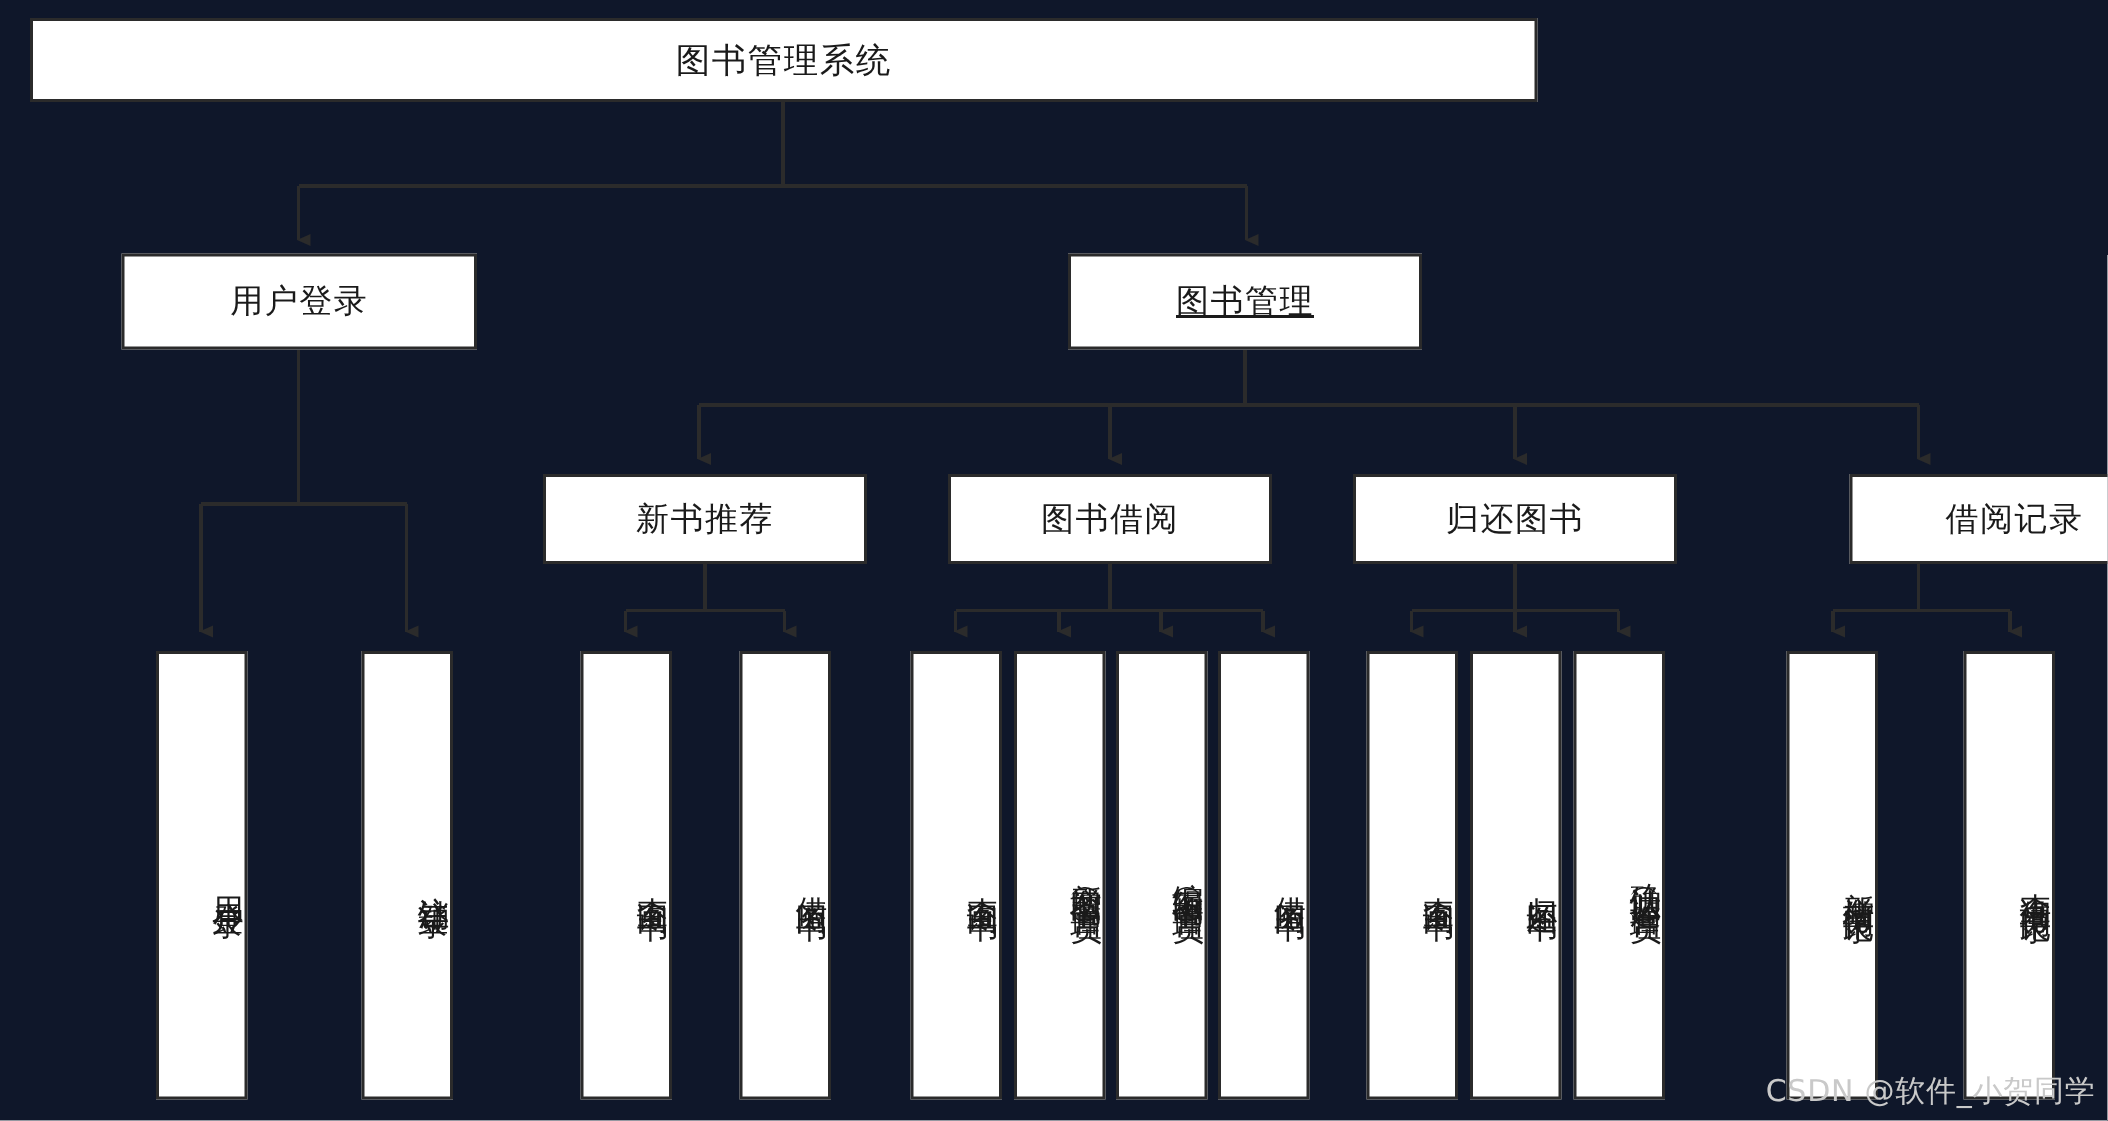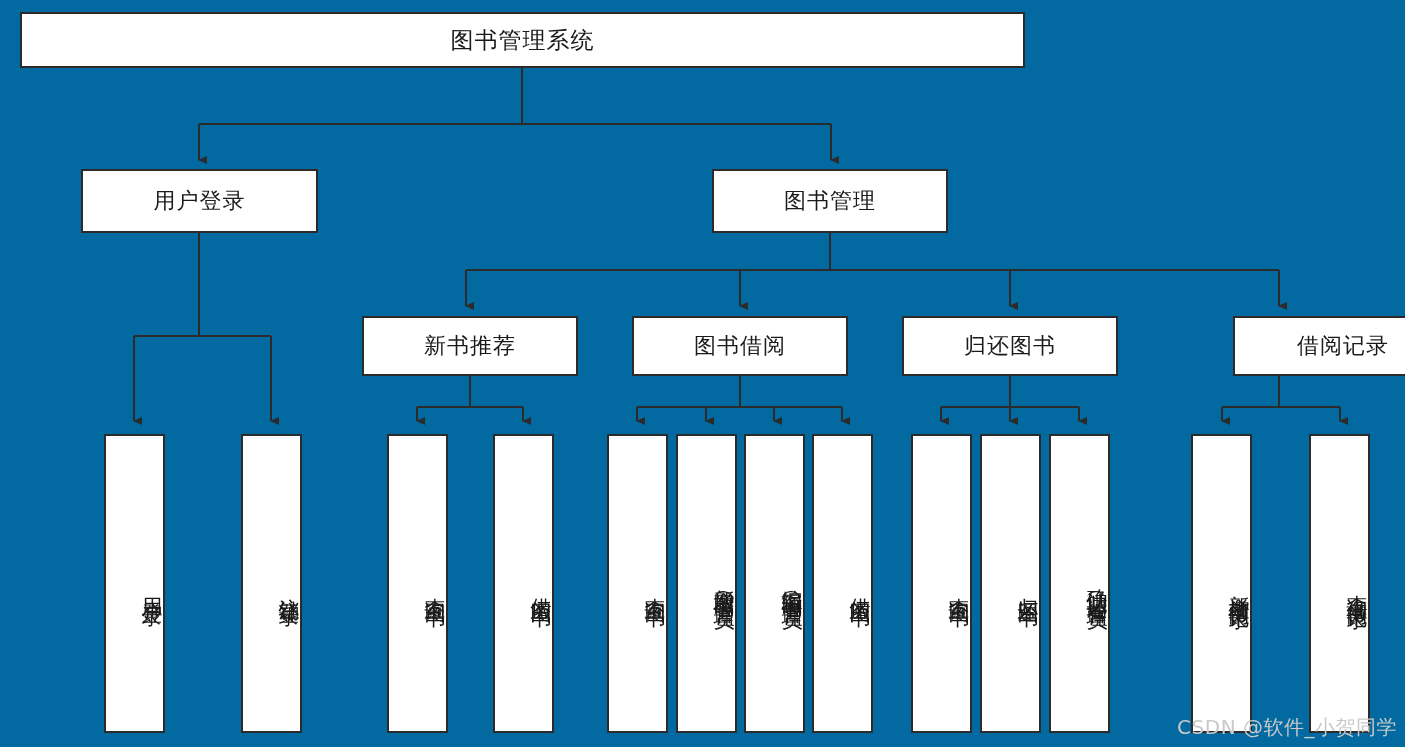--- a/index.html
+++ b/index.html
@@ -1,18 +1,18 @@
 <!DOCTYPE html>
 <html><head>
 <meta charset="utf-8">
 <style>
   html,body{margin:0;padding:0;background:#ffffff;}
   body{width:1405px;height:747px;overflow:hidden;
        font-family:"DejaVu Sans","Liberation Sans",sans-serif;}
-  #stage{position:relative;width:1405px;height:747px;background:#0369a1;}
+  #stage{position:relative;width:1405px;height:747px;background:#0f172a;}
   svg#wires{position:absolute;left:0;top:0;width:1405px;height:747px;}
   .node{position:absolute;box-sizing:border-box;background:#ffffff;
         border:2px solid #2b2b2b;display:flex;align-items:center;
         justify-content:center;color:#1a1a1a;}
   .node.h{font-size:22px;letter-spacing:1px;}
   .node.h.title{font-size:23px;}
   .node.v{writing-mode:vertical-rl;text-orientation:upright;
           font-size:21px;letter-spacing:3px;line-height:1.05;
           padding-top:6px;align-items:flex-start;justify-content:center;}
   .node.v.tall{padding-top:4px;}
@@ -72,21 +72,21 @@
       <path d="M1279,376 L1279,407"></path>
       <path d="M1222,407 L1340,407"></path>
       <path d="M1222,407 L1222,421" marker-end="url(#arw)"></path>
       <path d="M1340,407 L1340,421" marker-end="url(#arw)"></path>
     </g>
   </svg>
 
   <div class="node h title" style="left:20px;top:12px;width:1005px;height:56px;">图书管理系统</div>
 
   <div class="node h" style="left:81px;top:169px;width:237px;height:64px;">用户登录</div>
-  <div class="node h" style="left:712px;top:169px;width:236px;height:64px;">图书管理</div>
+  <div class="node h" style="left:712px;top:169px;width:236px;height:64px;text-decoration:underline;">图书管理</div>
 
   <div class="node h" style="left:632px;top:316px;width:216px;height:60px;">图书借阅</div>
   <div class="node h" style="left:362px;top:316px;width:216px;height:60px;">新书推荐</div>
   <div class="node h" style="left:902px;top:316px;width:216px;height:60px;">归还图书</div>
   <div class="node h" style="left:1233px;top:316px;width:220px;height:60px;">借阅记录</div>
 
   <div class="node v" style="left:104px;top:434px;width:61px;height:299px;">用户登录</div>
   <div class="node v" style="left:241px;top:434px;width:61px;height:299px;">注销登录</div>
 
   <div class="node v" style="left:387px;top:434px;width:61px;height:299px;">查询图书</div>

